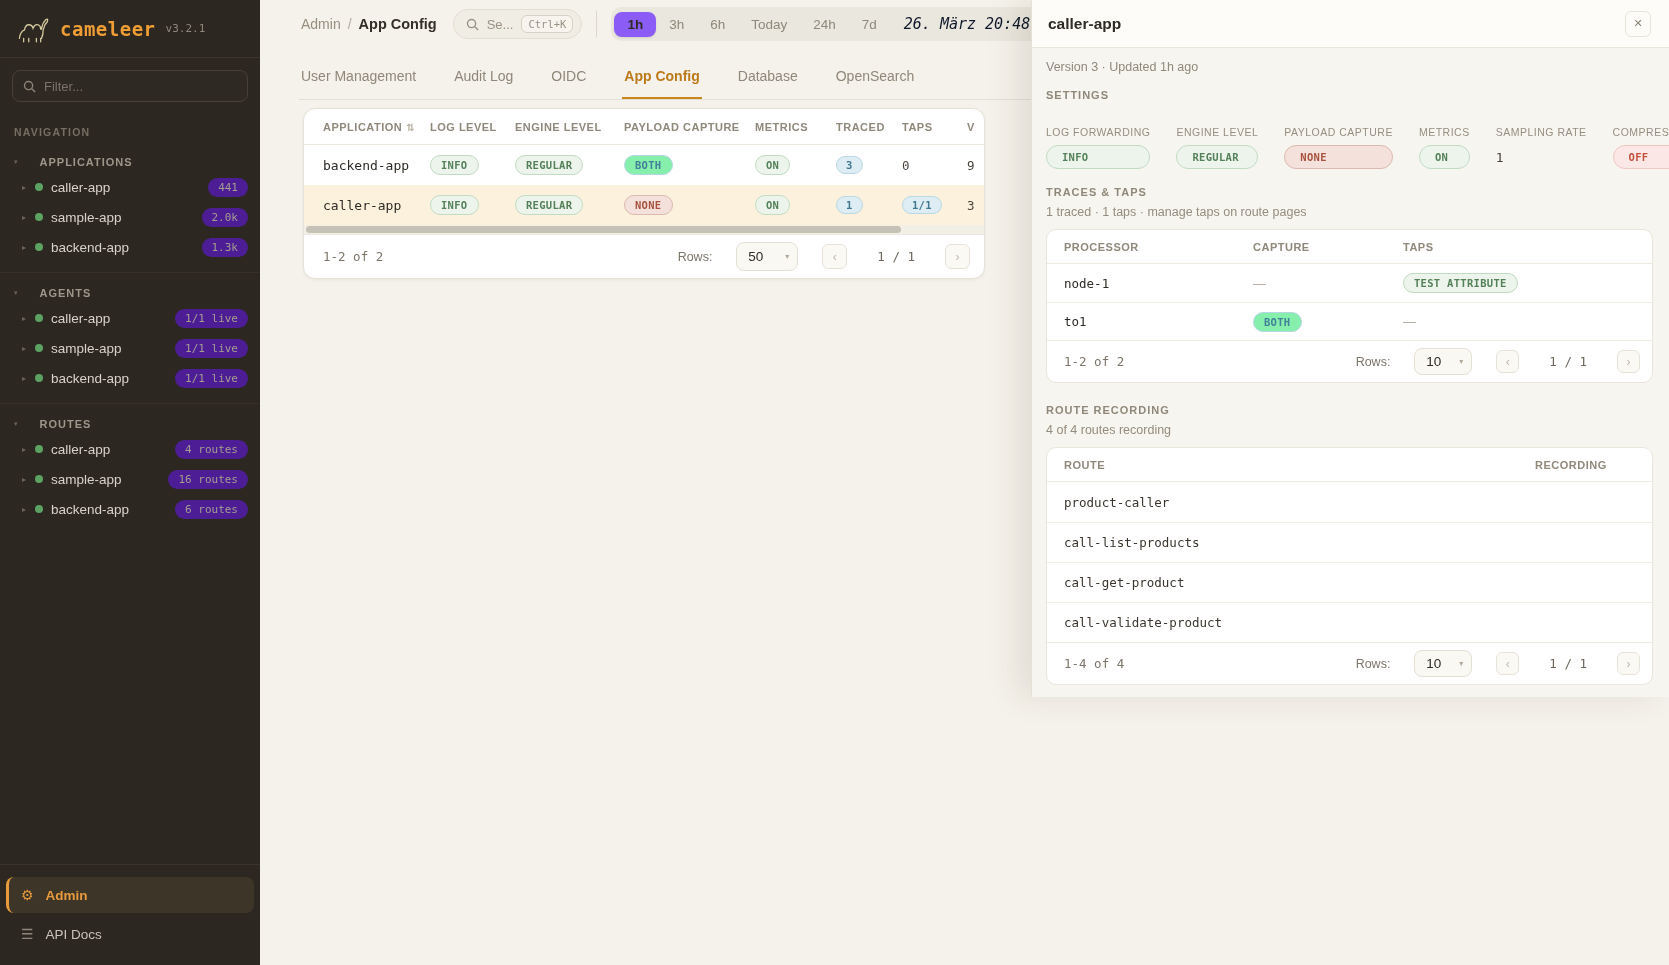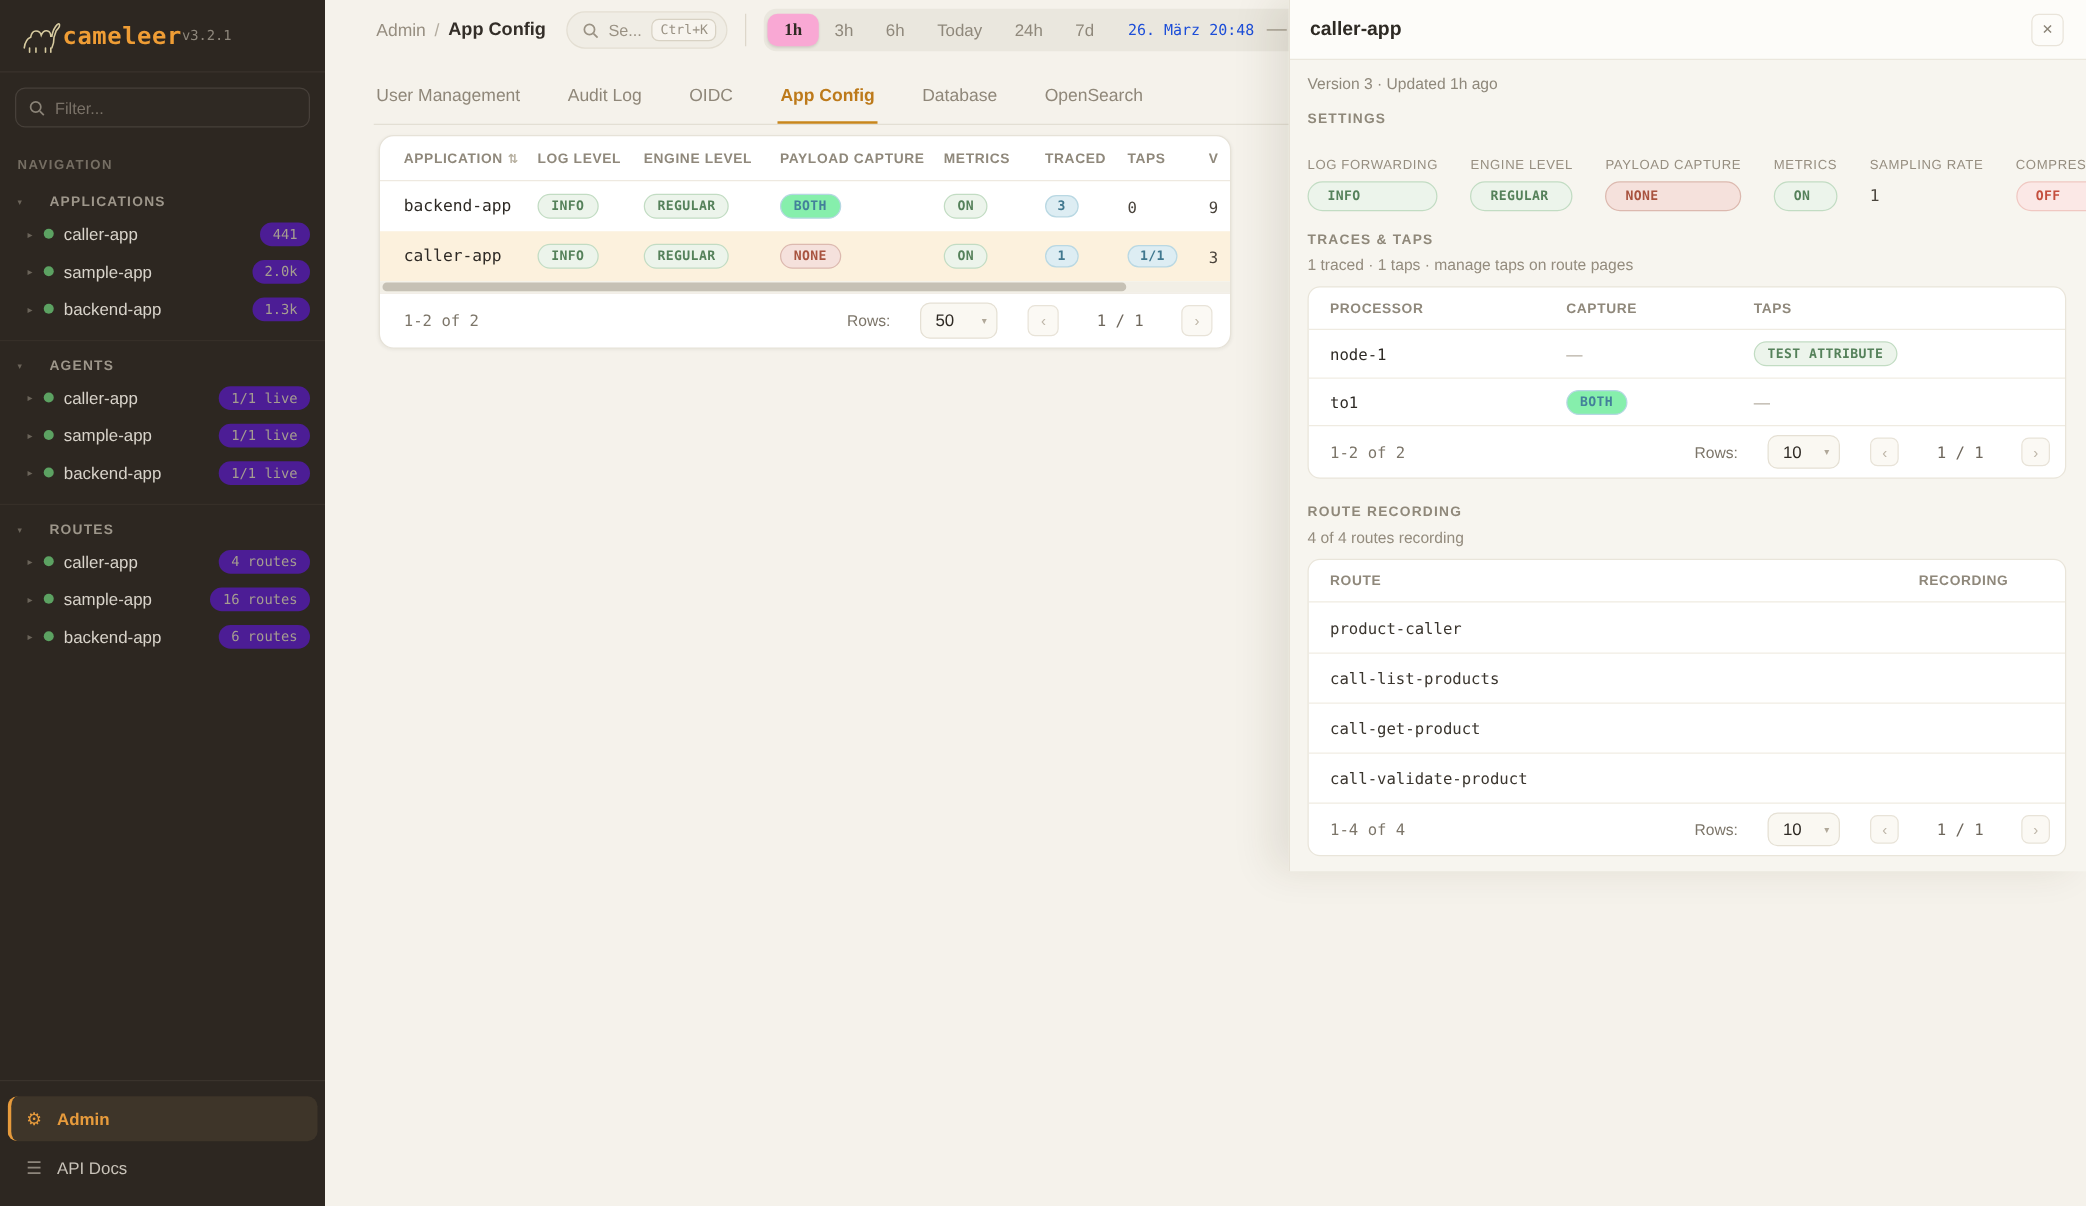--- a/index.html
+++ b/index.html
@@ -10,21 +10,21 @@
     font-family:"Liberation Sans","DejaVu Sans",sans-serif;
     color:#332e28;
   }
   .mono { font-family:"DejaVu Sans Mono",monospace; }
 
   
   .sidebar {
     position:absolute; left:0; top:0; width:260px; height:965px;
     background:#2d2721; color:#d8d3ca; display:flex; flex-direction:column;
   }
-  .logo-row { display:flex; align-items:center; height:58px; padding:0 16px; border-bottom:1px solid #3a332c; }
+  .logo-row { display:flex; align-items:center; gap:10px; height:58px; padding:0 16px; border-bottom:1px solid #3a332c; }
   .brand { font-family:"DejaVu Sans Mono",monospace; font-weight:bold; font-size:19px; color:#ef9d35; letter-spacing:0.5px; }
   .brand-ver { font-family:"DejaVu Sans Mono",monospace; font-size:11px; color:#8d867b; }
   .filter-box {
     margin:12px; height:32px; border:1px solid #47403a; border-radius:8px;
     display:flex; align-items:center; gap:8px; padding:0 10px; background:#2f2923;
   }
   .filter-box .ph { color:#7a7268; font-size:13px; }
   .nav-label { font-size:10.5px; font-weight:bold; letter-spacing:1.2px; color:#756e63; padding:12px 14px 4px; }
   .group { border-bottom:1px solid #362f28; padding:6px 0 10px; }
   .group-head { display:flex; align-items:center; gap:22px; padding:8px 14px 4px; }
@@ -62,22 +62,22 @@
   .kbd {
     font-family:"DejaVu Sans Mono",monospace; font-size:10.5px; color:#9a9284;
     border:1px solid #d8d2c4; border-radius:6px; padding:2px 6px; background:#f7f4ee;
   }
   .vdivider { width:1px; height:26px; background:#ddd7ca; margin-left:14px; }
   .time-group {
     margin-left:14px; height:34px; background:#eae7de; border-radius:10px;
     display:flex; align-items:center; padding:3px;
   }
   .time-item { padding:5px 13px; font-size:13.5px; color:#8f887b; border-radius:8px; cursor:pointer; }
-  .time-item.active { background:#f9a8d4; color:#2f2a24; font-weight:bold; box-shadow:0 1px 2px rgba(0,0,0,.10);font-family:Liberation Serif, serif; }
-  .date-part { font-family:"DejaVu Sans Mono",monospace; font-size:12px; color:#1d4ed8; padding:0 6px 0 14px; }
+  .time-item.active { background:#8b5cf6; color:#2f2a24; font-weight:bold; box-shadow:0 1px 2px rgba(0,0,0,.10); }
+  .date-part { font-family:"DejaVu Sans Mono",monospace; font-size:15px; color:#0f172a; padding:0 6px 0 14px;font-style:italic; }
   .date-sep { color:#a39b8d; padding:0 4px; }
   .date-now { font-family:"DejaVu Sans Mono",monospace; font-size:13px; color:#45403a; padding:0 12px 0 4px; }
   .live-pill {
     margin-left:16px; height:32px; width:60px; border:1px solid #c6dcc7; background:#e6f1e6; border-radius:9px;
     display:flex; align-items:center; padding:0 9px; cursor:pointer;
   }
   .live-pill .dot { background:#4f9a57; margin:0; }
 
   .tabs-row { display:flex; gap:34px; margin:16px 0 0 39px; border-bottom:1px solid #e3dfd4; height:36px; }
   .tab { font-size:14px; color:#8f8779; padding:4px 2px 0; cursor:pointer; }

